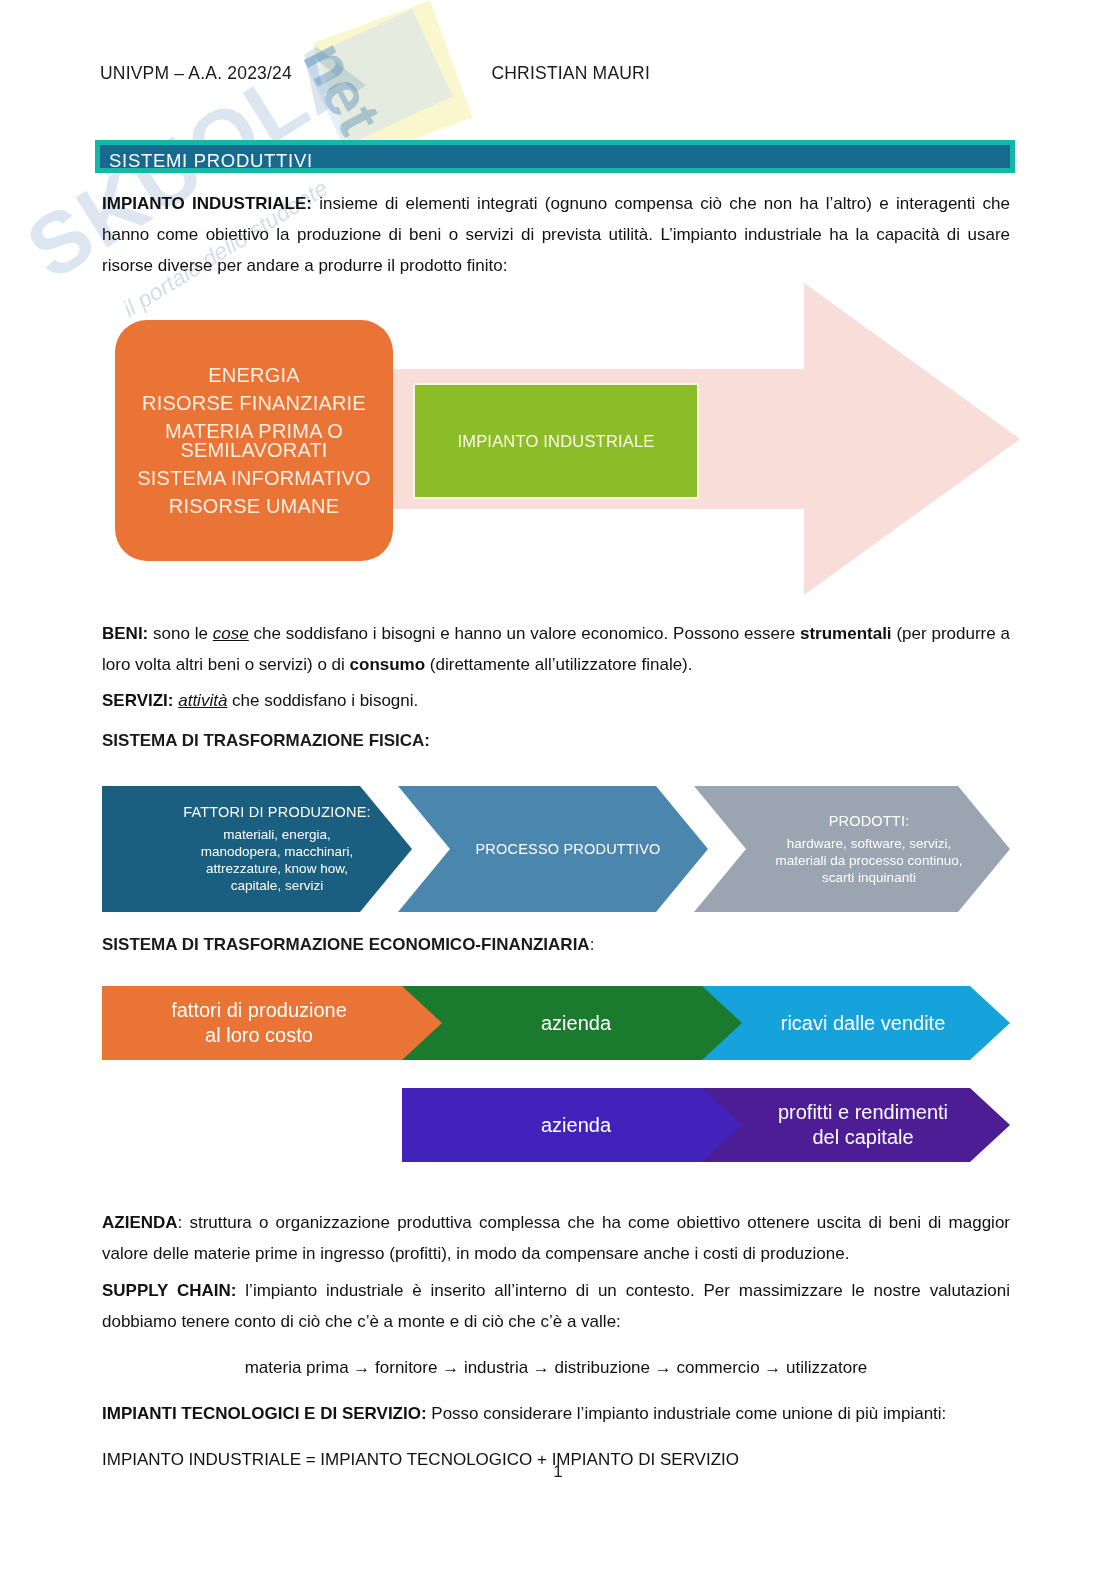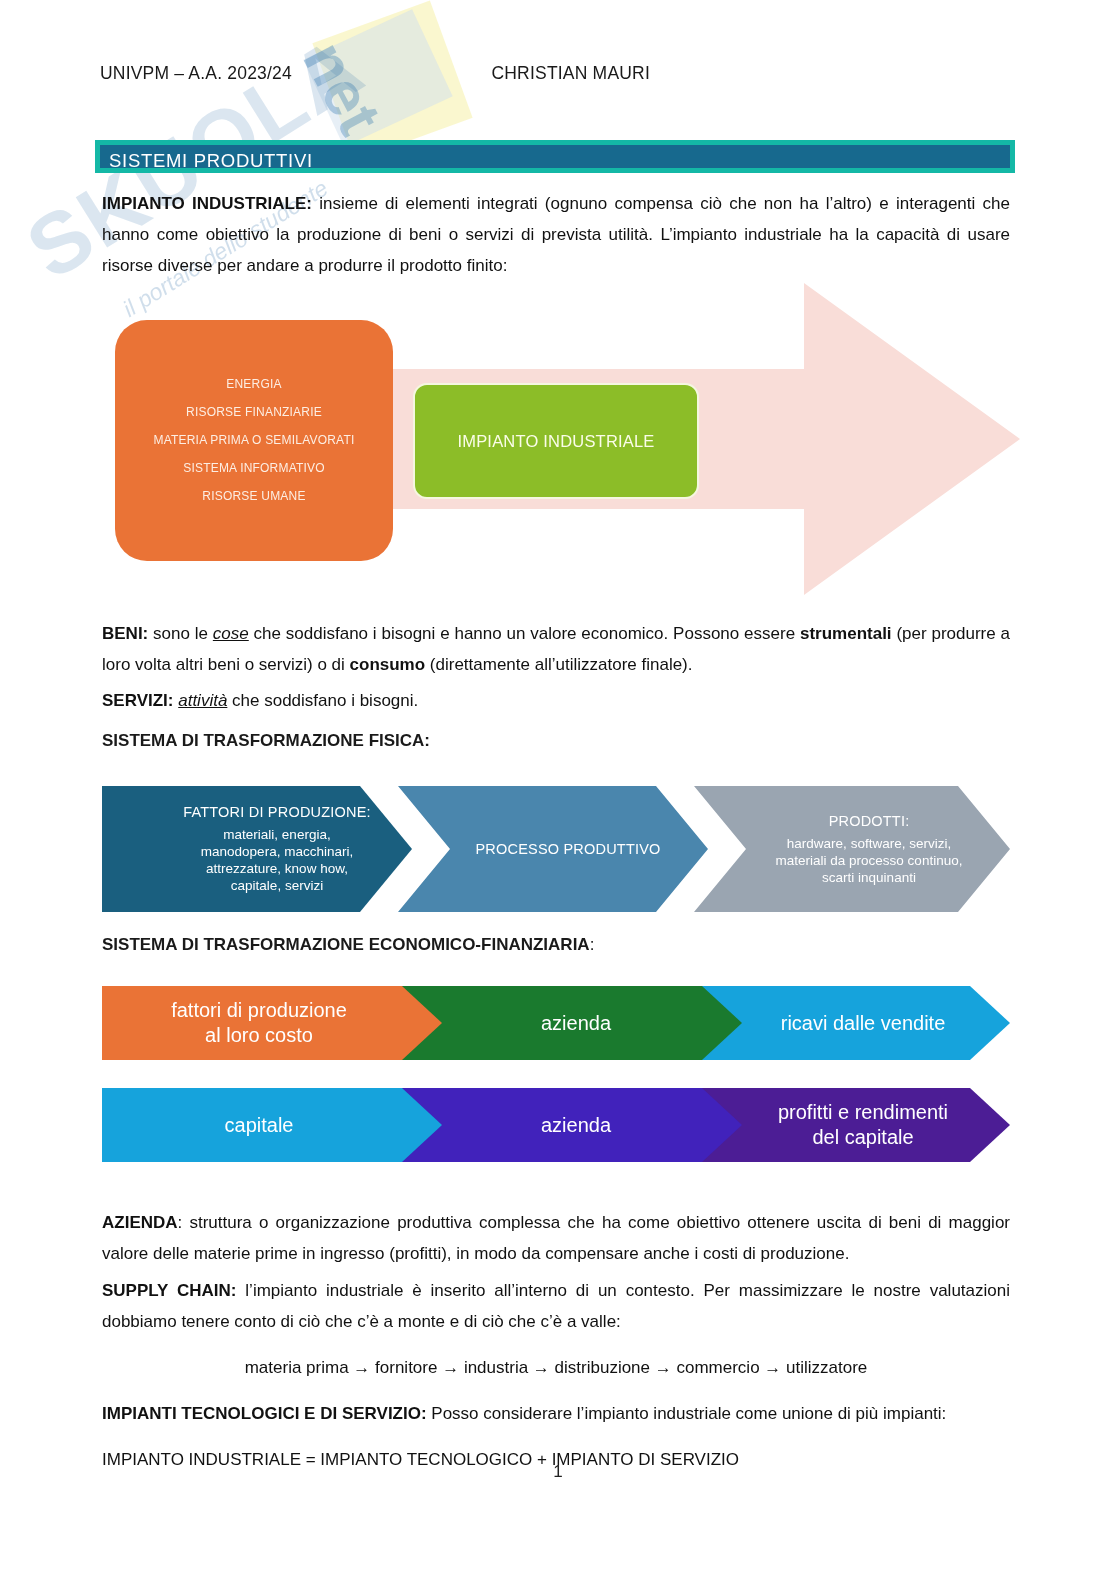--- a/index.html
+++ b/index.html
@@ -150,32 +150,32 @@
     display: flex;
     flex-direction: column;
     align-items: center;
     justify-content: center;
     gap: 9px;
     padding: 4px 6px;
     box-sizing: border-box;
   }
   .orange-box span {
     color: #fdeee3;
-    font-size: 12px;
+    font-size: 20px;
     text-align: center;
     line-height: 19px;
     letter-spacing: 0.2px;
   }
   .green-box {
     position: absolute;
     left: 313px; top: 100px;
     width: 286px; height: 116px;
     background: #8cbd28;
     border: 2px solid #f5f7e0;
-    border-radius: 14px;
+    border-radius: 2px;
     display: flex;
     align-items: center;
     justify-content: center;
     box-sizing: border-box;
   }
   .green-box span {
     color: #fbfde9;
     font-size: 16.5px;
     letter-spacing: 0.2px;
   }
@@ -345,25 +345,20 @@
       </div>
     </div>
     <div class="chev chev-flat" style="left:600px; width:308px; background:#16a3dc; z-index:1;">
       <div class="ctxt" style="padding-left:34px; padding-right:20px;">
         <div style="font-size:20px; line-height:25px;">ricavi dalle vendite</div>
       </div>
     </div>
   </div>
 
   <div class="chevrow" style="top:1088px; height:74px;">
-    <div class="chev chev-flat" style="left:0px;   width:340px; background:#16a3dc; z-index:3;">
-      <div class="ctxt" style="padding-right:26px;">
-        <div style="font-size:20px; line-height:25px;">capitale</div>
-      </div>
-    </div>
     <div class="chev chev-flat" style="left:300px; width:340px; background:#4122bb; z-index:2;">
       <div class="ctxt" style="padding-left:34px; padding-right:26px;">
         <div style="font-size:20px; line-height:25px;">azienda</div>
       </div>
     </div>
     <div class="chev chev-flat" style="left:600px; width:308px; background:#4c1d95; z-index:1;">
       <div class="ctxt" style="padding-left:34px; padding-right:20px;">
         <div style="font-size:20px; line-height:25px;">profitti e rendimenti</div>
         <div style="font-size:20px; line-height:25px;">del capitale</div>
       </div>

